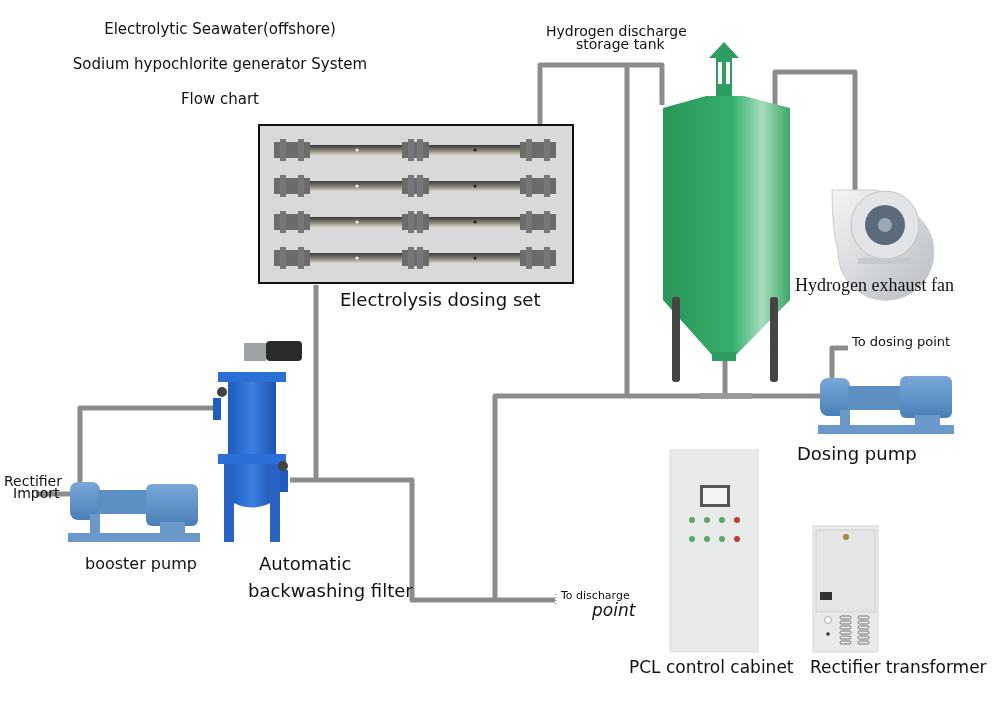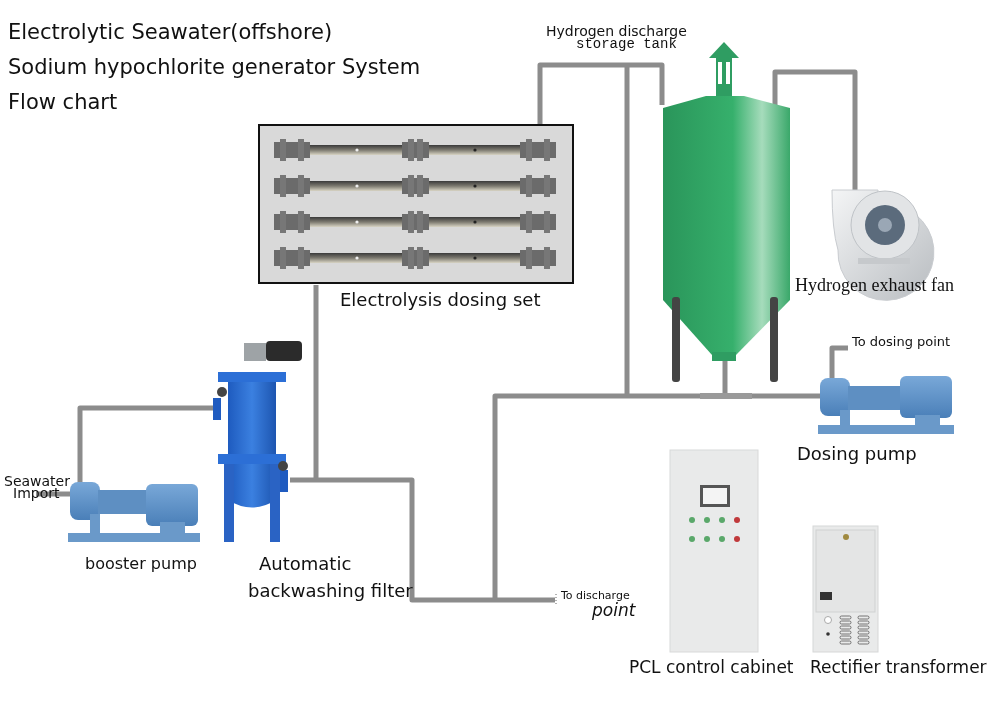--- a/index.html
+++ b/index.html
@@ -1,19 +1,19 @@
 <!DOCTYPE html>
 <html><head>
 <meta charset="utf-8">
 <style>
   html, body { margin:0; padding:0; background:#ffffff; }
   body { width:1000px; height:707px; position:relative; overflow:hidden;
          font-family:"Liberation Sans", "DejaVu Sans", sans-serif; color:#111; }
   .txt { position:absolute; white-space:nowrap; font-family:"DejaVu Sans", sans-serif; color:#111; }
-  .title { font-size:21px; text-align:left; width:440px; left:8px; }
+  .title { font-size:15px; text-align:center; width:440px; left:0; }
   #diagram { position:absolute; left:0; top:0; }
   .lbl18 { font-size:18px; }
   .lbl14 { font-size:14px; line-height:13px; }
 </style>
 </head>
 <body>
 
 <svg id="diagram" width="1000" height="707" viewBox="0 0 1000 707">
   <defs>
     <linearGradient id="gTank" x1="0" x2="1" y1="0" y2="0">
@@ -212,28 +212,28 @@
   <line x1="556" y1="594" x2="556" y2="606" stroke="#666" stroke-dasharray="1,2"></line>
 </svg>
 
 <div class="txt title" style="top:20px;">Electrolytic Seawater(offshore)</div>
 <div class="txt title" style="top:55px;">Sodium hypochlorite generator System</div>
 <div class="txt title" style="top:90px;">Flow chart</div>
 
 <div class="txt lbl18" style="left:340px; top:289px;">Electrolysis dosing set</div>
 
 <div class="txt lbl14" style="left:546px; top:25px;">Hydrogen discharge</div>
-<div class="txt lbl14" style="left:576px; top:38px;font-family:Liberation Mono, monospace;">storage tank</div>
+<div class="txt lbl14" style="left:576px; top:38px;">storage tank</div>
 
 <div class="txt lbl18" style="left:795px; top:275px;font-family:Liberation Serif, serif;">Hydrogen exhaust fan</div>
 
 <div class="txt lbl18" style="left:852px; top:334px; font-size:13px;">To dosing point</div>
 <div class="txt lbl18" style="left:797px; top:443px;">Dosing pump</div>
 
-<div class="txt lbl14" style="left:4px; top:475px;">Seawater</div>
+<div class="txt lbl14" style="left:4px; top:475px;">Rectifier</div>
 <div class="txt lbl14" style="left:13px; top:487px;">Import</div>
 <div class="txt" style="left:85px; top:554px; font-size:16px;">booster pump</div>
 
 <div class="txt lbl18" style="left:259px; top:553px;">Automatic</div>
 <div class="txt lbl18" style="left:226px; top:580px;margin-left:22px;">backwashing filter</div>
 
 <div class="txt" style="left:561px; top:588px; font-size:11px; line-height:15px;">To discharge</div>
 <div class="txt" style="left:592px; top:603px; font-size:17px; line-height:15px;font-style:italic;">point</div>
 
 <div class="txt" style="left:629px; top:657px; font-size:17px;">PCL control cabinet</div>

